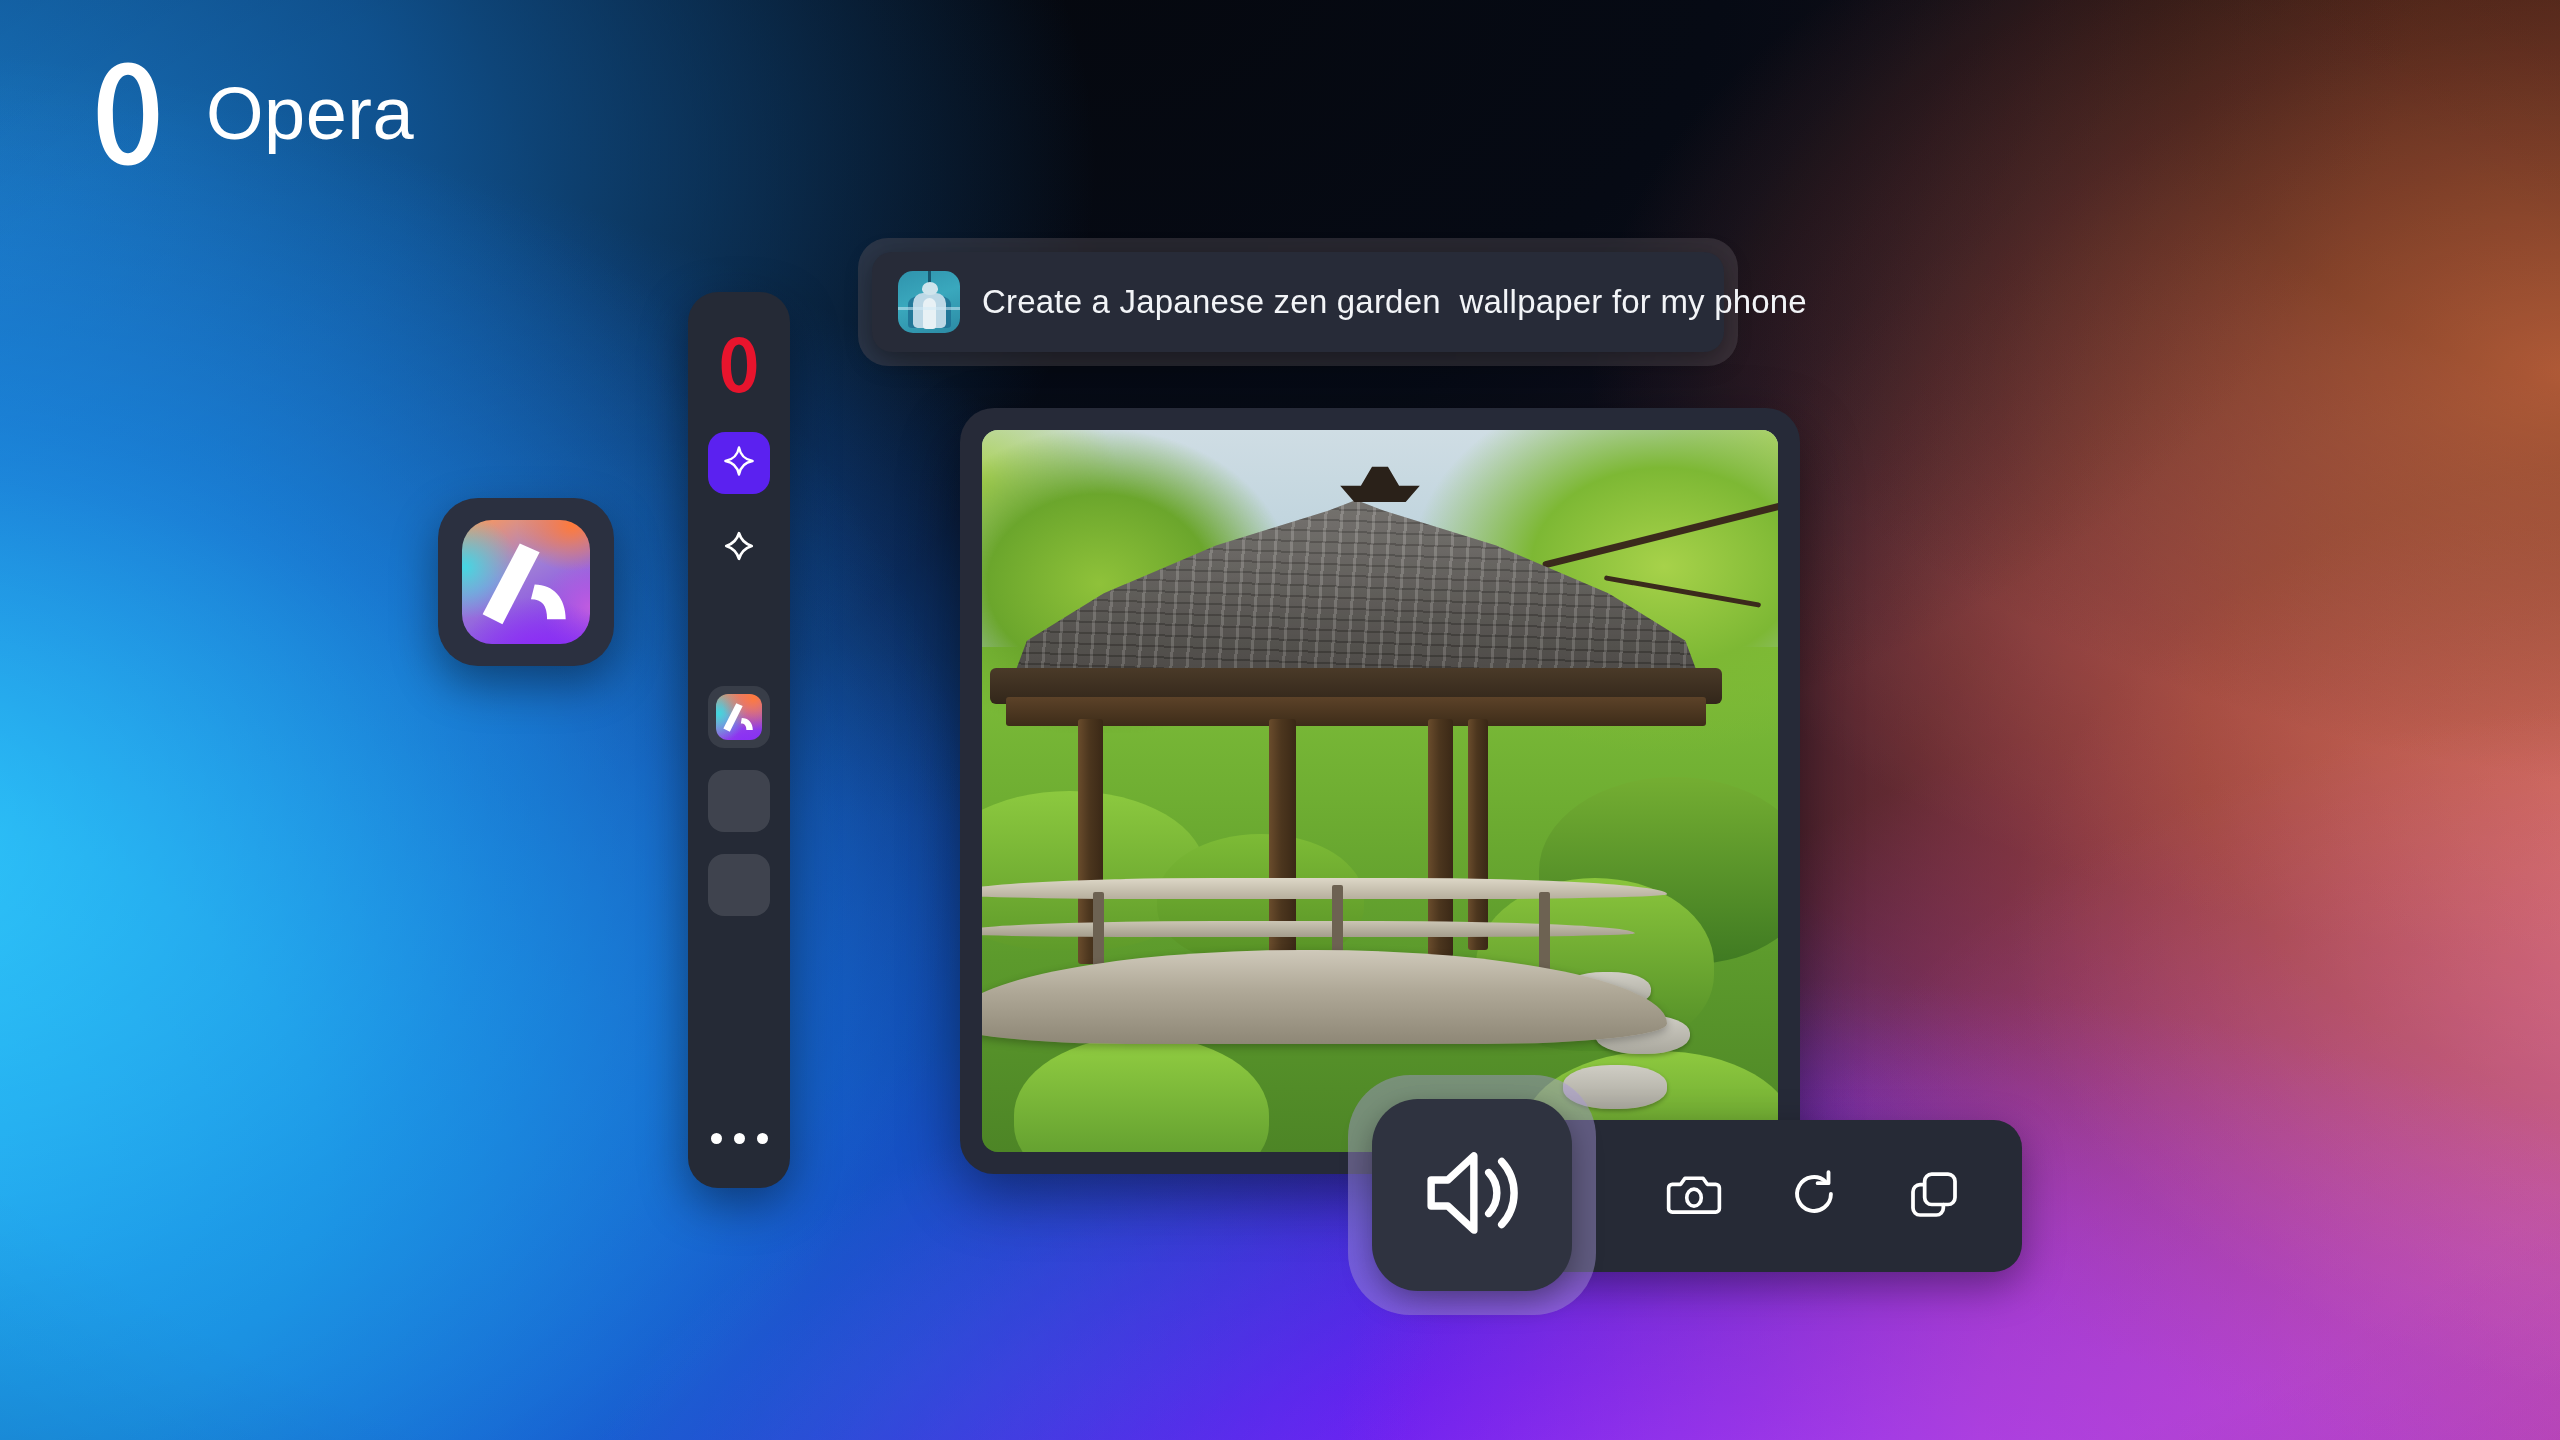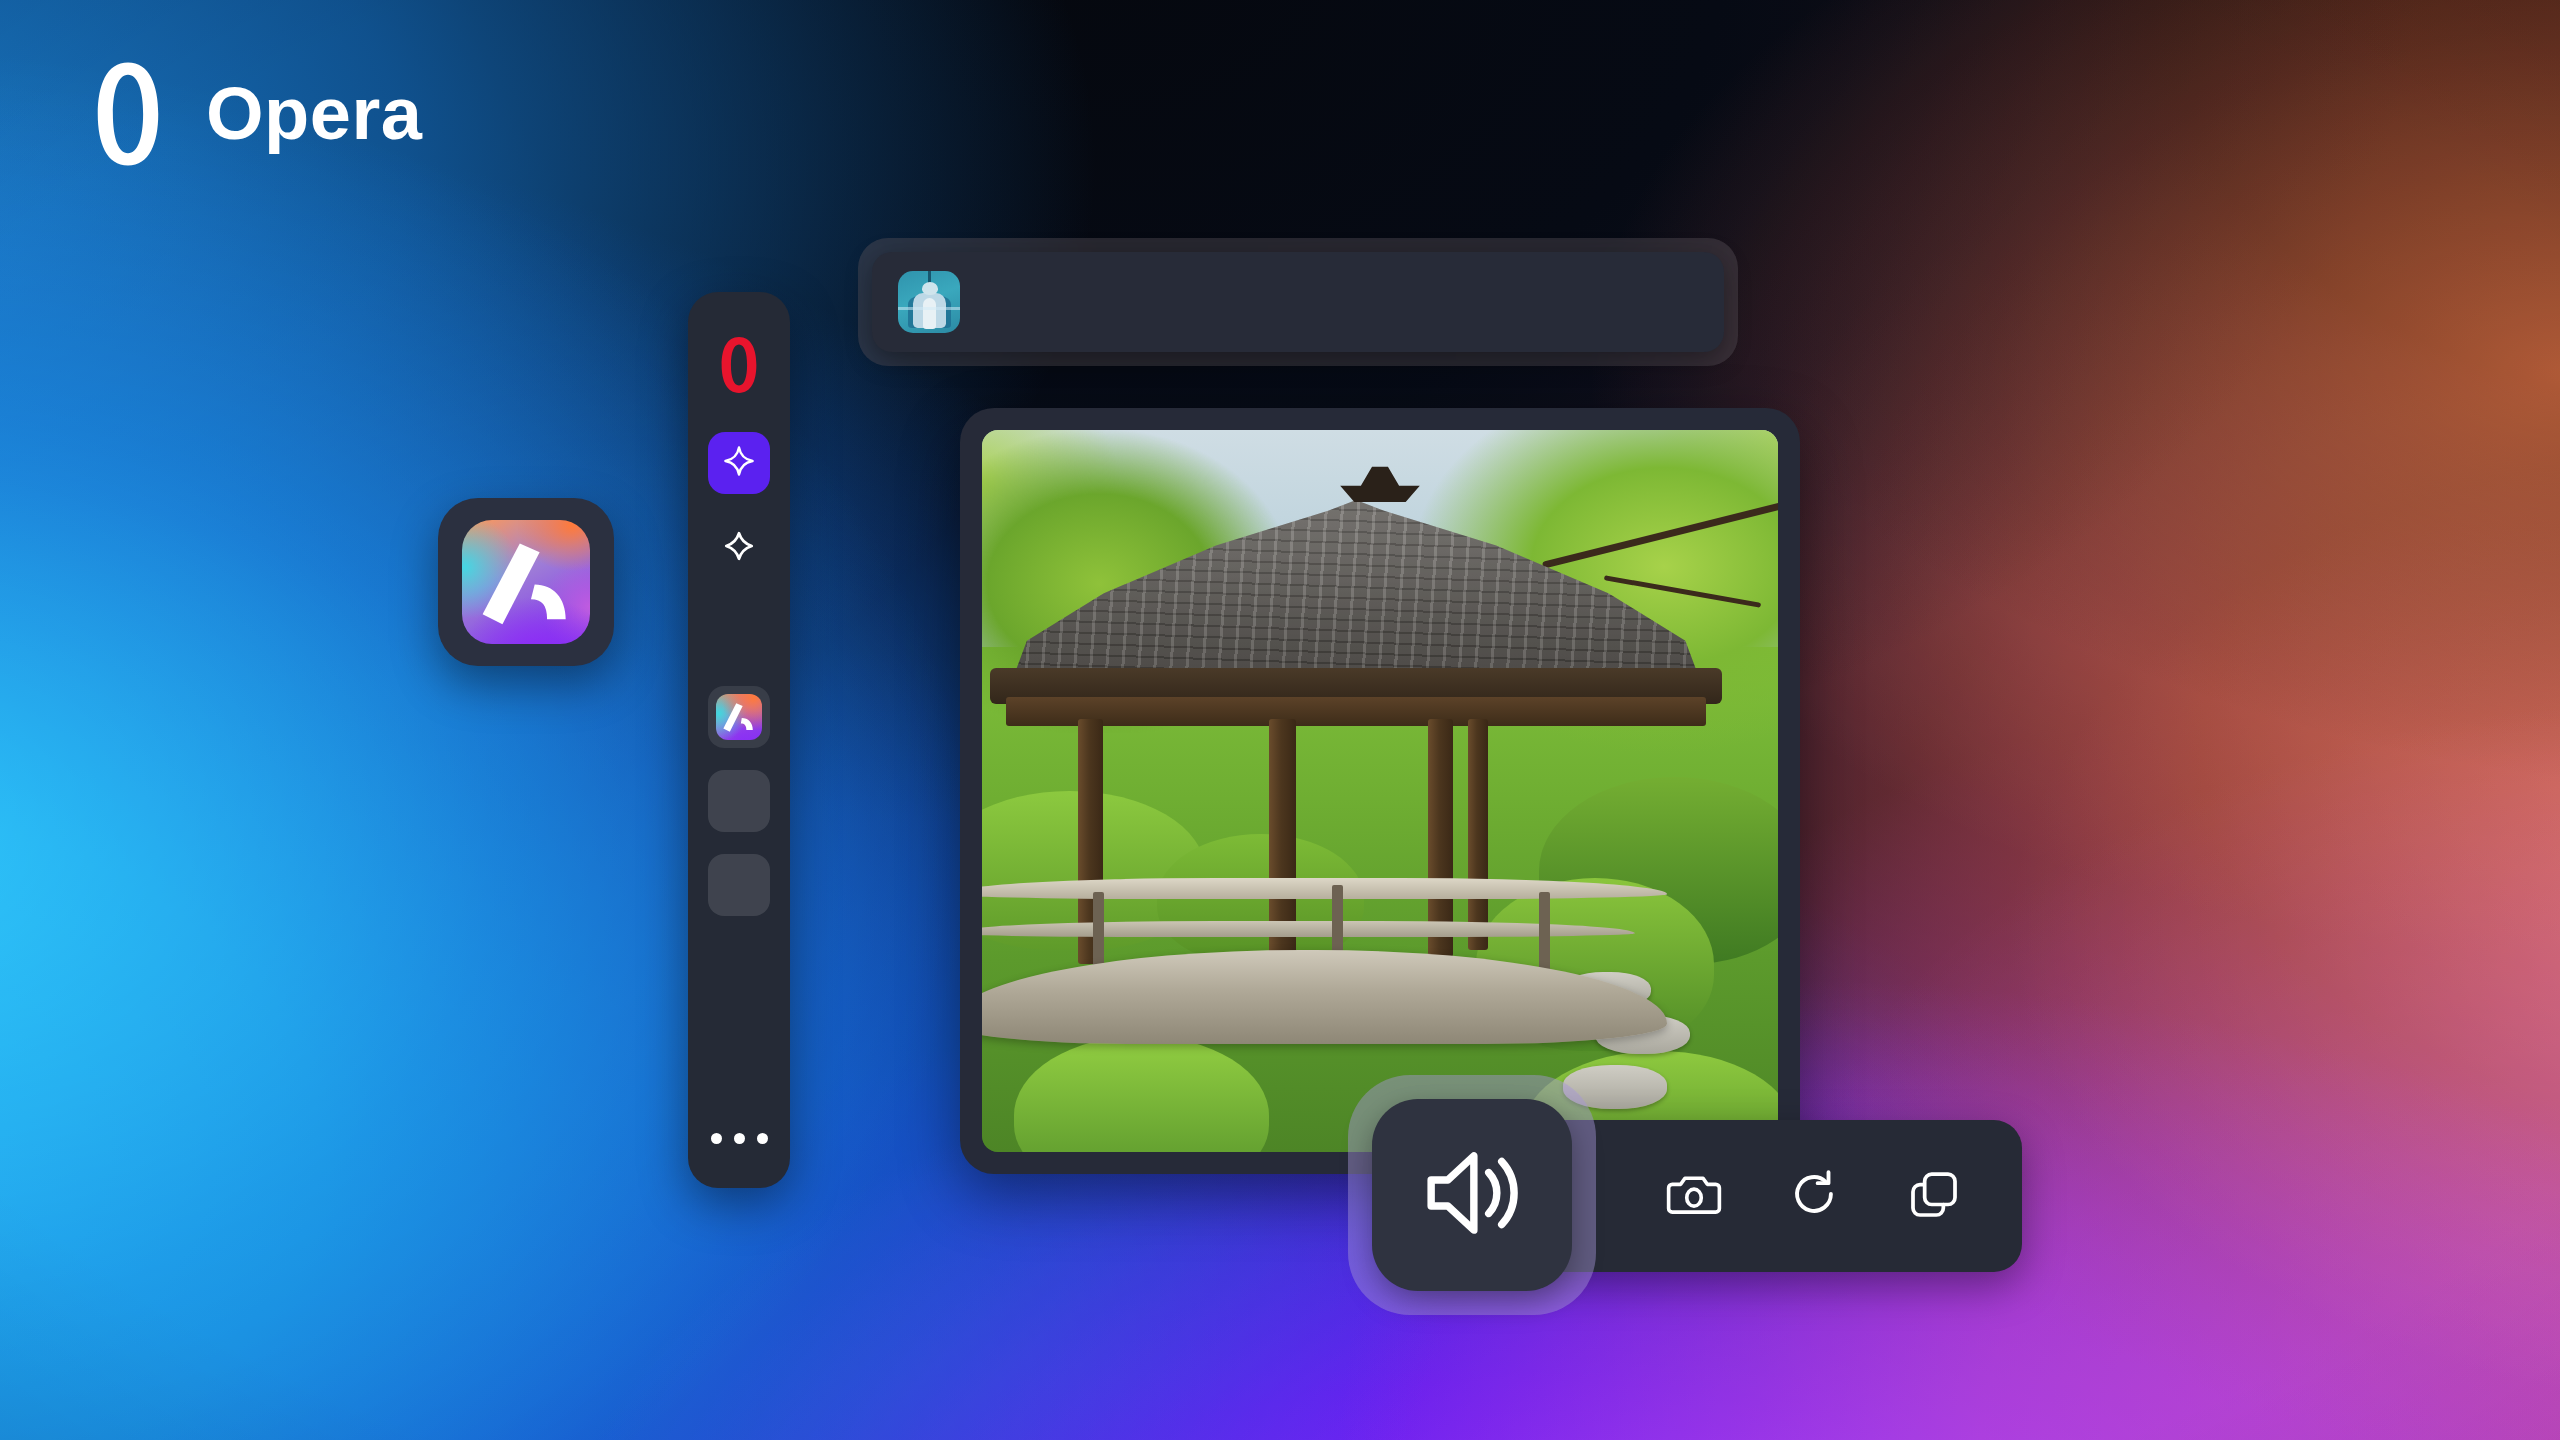--- a/index.html
+++ b/index.html
@@ -39,21 +39,21 @@
   }
   .bg-blue {
     background:radial-gradient(ellipse 46% 60% at 4% 58%, rgba(30,150,235,0.92) 0%, rgba(20,110,205,0.45) 44%, rgba(0,0,0,0) 78%);
     mix-blend-mode:screen;
   }
   .bg-vig { background:radial-gradient(ellipse 90% 90% at 50% 50%, rgba(0,0,0,0) 55%, rgba(0,0,0,0.22) 100%); }
 
   
   #brand { position:absolute; left:72px; top:58px; display:flex; align-items:center; gap:22px; }
   #brand .mark { width:112px; height:112px; }
-  #brand .word { color:#fff; font-size:74px; letter-spacing:0.5px; font-weight:700; line-height:1; }
+  #brand .word { color:#fff; font-size:74px; letter-spacing:0.5px; font-weight:400; line-height:1; }
 
   
   #prompt-wrap {
     position:absolute; left:858px; top:238px; width:880px; height:128px;
     background:rgba(92,84,92,0.40); border-radius:30px; padding:14px;
     backdrop-filter:blur(3px);
   }
   #prompt-bar {
     width:100%; height:100%; background:#272b38; border-radius:20px;
     display:flex; align-items:center; padding:0 26px; gap:22px;
@@ -232,20 +232,21 @@
 <div id="prompt-wrap">
   <div id="prompt-bar">
     <div id="prompt-avatar">
       <span class="fig-pole"></span>
       <span class="fig-coat"></span>
       <span class="fig-body"></span>
       <span class="fig-front"></span>
       <span class="fig-head"></span>
       <span class="fig-line"></span>
     </div>
+    <div id="prompt-text">Create a Japanese zen garden  wallpaper for my phone</div>
   </div>
 </div>
 
 <div id="sidebar">
 
   <span class="sb-opera">
     <svg viewBox="0 0 100 100" width="62" height="62" aria-hidden="true">
       <path d="M50 5C30.5 5 22 24 22 50s8.5 45 28 45 28-19 28-45S69.5 5 50 5z
                M50 17c8.8 0 13 13.3 13 33s-4.2 33-13 33-13-13.3-13-33 4.2-33 13-33z" fill="#e8142d" fill-rule="evenodd"></path>
     </svg>

